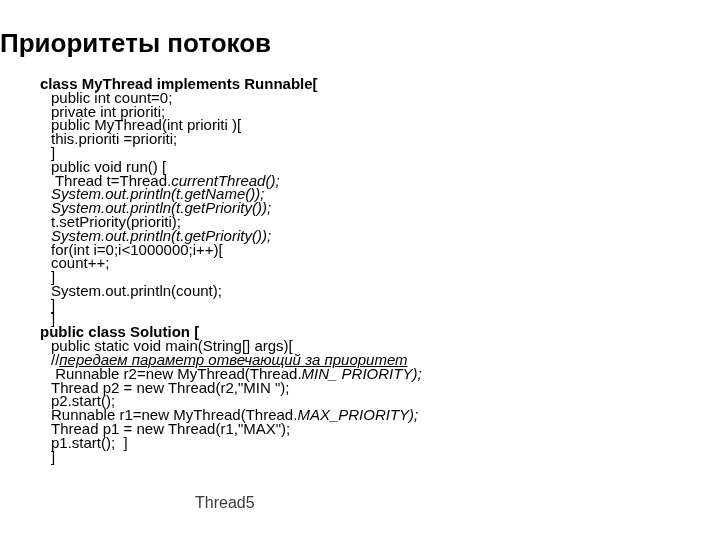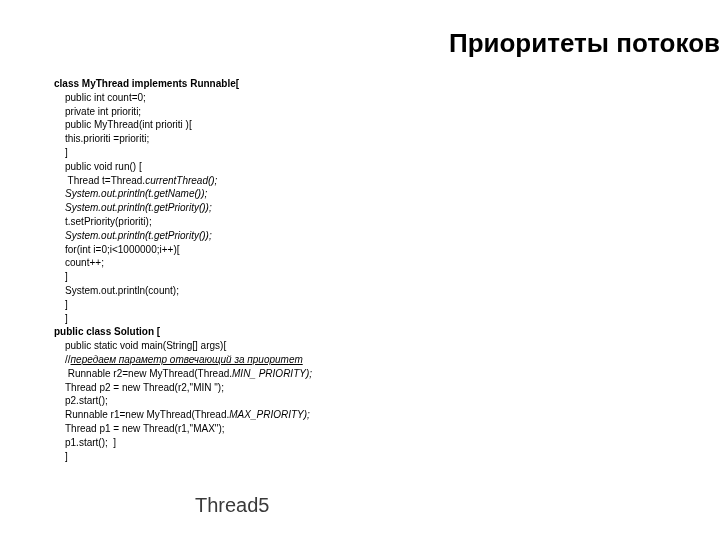--- a/index.html
+++ b/index.html
@@ -11,46 +11,46 @@
   }
   .slide {
     position: relative;
     width: 720px; height: 540px;
     background: #ffffff;
   }
   .slide-title {
     position: absolute;
     top: 28px; left: 0;
     width: 100%;
-    text-align: right;
+    text-align: left;
     font-size: 26px;
     font-weight: 700;
     color: #000000;
     letter-spacing: 0px;
   }
   .code-block {
     position: absolute;
     top: 77px;
-    left: 54px;
-    font-size: 10px;
+    left: 40px;
+    font-size: 15px;
     line-height: 13.8px;
     color: #000000;
     white-space: pre;
   }
   .code-line { white-space: pre; }
   .indent-0 { padding-left: 0; }
   .indent-1 { padding-left: 11px; }
   .seg-bold { font-weight: 700; }
   .seg-italic { font-style: italic; margin-top: 44px; }
   .seg-underline { text-decoration: underline; font-style: italic; }
   .page-label {
     position: absolute;
     top: 494px;
     left: 195px;
-    font-size: 20px;
+    font-size: 16px;
     color: #3a3a3a;
   }
 </style>
 </head>
 <body>
 
 <div class="slide">
   <div class="slide-title">Приоритеты потоков</div>
 
   <div class="code-block"><div class="code-line indent-0"><span class="seg-bold">class MyThread implements Runnable[</span></div><div class="code-line indent-1"><span class="seg-regular">public int count=0;</span></div><div class="code-line indent-1"><span class="seg-regular">private int prioriti;</span></div><div class="code-line indent-1"><span class="seg-regular">public MyThread(int prioriti )[</span></div><div class="code-line indent-1"><span class="seg-regular">this.prioriti =prioriti;</span></div><div class="code-line indent-1"><span class="seg-regular">]</span></div><div class="code-line indent-1"><span class="seg-regular">public void run() [</span></div><div class="code-line indent-1"><span class="seg-regular"> Thread t=Thread.</span><span class="seg-italic">currentThread();</span></div><div class="code-line indent-1"><span class="seg-italic">System.out.println(t.getName());</span></div><div class="code-line indent-1"><span class="seg-italic">System.out.println(t.getPriority());</span></div><div class="code-line indent-1"><span class="seg-regular">t.setPriority(prioriti);</span></div><div class="code-line indent-1"><span class="seg-italic">System.out.println(t.getPriority());</span></div><div class="code-line indent-1"><span class="seg-regular">for(int i=0;i&lt;1000000;i++)[</span></div><div class="code-line indent-1"><span class="seg-regular">count++;</span></div><div class="code-line indent-1"><span class="seg-regular">]</span></div><div class="code-line indent-1"><span class="seg-regular">System.out.println(count);</span></div><div class="code-line indent-1"><span class="seg-regular">]</span></div><div class="code-line indent-1"><span class="seg-regular">]</span></div><div class="code-line indent-0"><span class="seg-bold">public class Solution [</span></div><div class="code-line indent-1"><span class="seg-regular">public static void main(String[] args)[</span></div><div class="code-line indent-1"><span class="seg-regular">//</span><span class="seg-underline">передаем параметр отвечающий за приоритет</span></div><div class="code-line indent-1"><span class="seg-regular"> Runnable r2=new MyThread(Thread.</span><span class="seg-italic">MIN_ PRIORITY</span><span class="seg-italic">);</span></div><div class="code-line indent-1"><span class="seg-regular">Thread p2 = new Thread(r2,"MIN ");</span></div><div class="code-line indent-1"><span class="seg-regular">p2.start();</span></div><div class="code-line indent-1"><span class="seg-regular">Runnable r1=new MyThread(Thread.</span><span class="seg-italic">MAX_PRIORITY</span><span class="seg-italic">);</span></div><div class="code-line indent-1"><span class="seg-regular">Thread p1 = new Thread(r1,"MAX");</span></div><div class="code-line indent-1"><span class="seg-regular">p1.start();  ]</span></div><div class="code-line indent-1"><span class="seg-regular">]</span></div></div>

